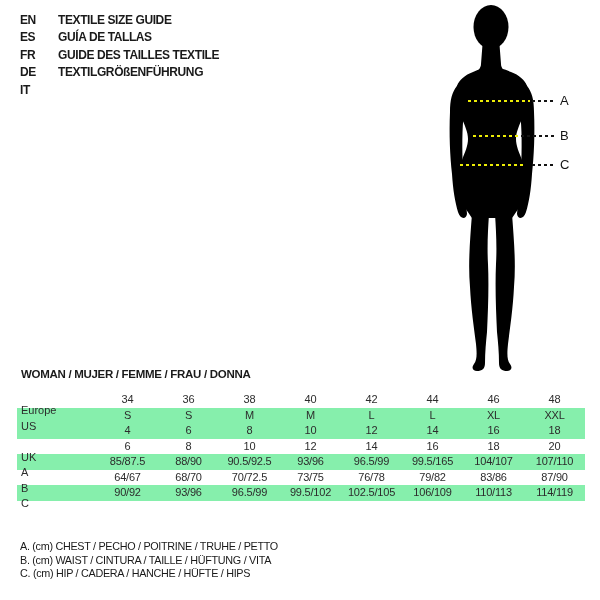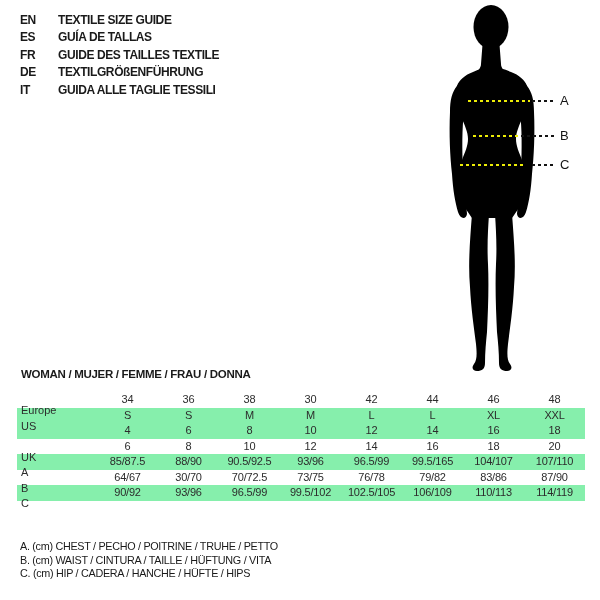--- a/index.html
+++ b/index.html
@@ -50,21 +50,20 @@
     <div class="lang-row">
       <span class="lang-code">FR</span>
       <span class="lang-title">GUIDE DES TAILLES TEXTILE</span>
     </div>
     <div class="lang-row">
       <span class="lang-code">DE</span>
       <span class="lang-title">TEXTILGRÖßENFÜHRUNG</span>
     </div>
     <div class="lang-row">
       <span class="lang-code">IT</span>
-      <span class="lang-title">GUIDA ALLE TAGLIE TESSILI</span>
     </div>
   </div>
 
   <div class="figure">
     <svg width="146" height="370" viewBox="0 0 146 370" xmlns="http://www.w3.org/2000/svg">
       <g fill="#000000">
 
         <ellipse cx="67" cy="25" rx="17.5" ry="22"></ellipse>
 
         <path d="M59,36 L75,36 L77,62 C77,66 80,69 85,72 L49,72 C54,69 57,66 57,62 Z"></path>
@@ -96,21 +95,21 @@
 
   <div class="gender">WOMAN / MUJER / FEMME / FRAU / DONNA</div>
 
   <div class="size-table">
 
     <div class="trow">
       <span class="lbl">Europe</span>
       <span class="c">34</span>
       <span class="c">36</span>
       <span class="c">38</span>
-      <span class="c">30</span>
+      <span class="c">40</span>
       <span class="c">42</span>
       <span class="c">44</span>
       <span class="c">46</span>
       <span class="c">48</span>
     </div>
 
     <div class="trow shade">
       <span class="lbl">US</span>
       <span class="c">S</span>
       <span class="c">S</span>
@@ -154,21 +153,21 @@
       <span class="c">93/96</span>
       <span class="c">96.5/99</span>
       <span class="c">99.5/165</span>
       <span class="c">104/107</span>
       <span class="c">107/110</span>
     </div>
 
     <div class="trow">
       <span class="lbl">B</span>
       <span class="c">64/67</span>
-      <span class="c">30/70</span>
+      <span class="c">68/70</span>
       <span class="c">70/72.5</span>
       <span class="c">73/75</span>
       <span class="c">76/78</span>
       <span class="c">79/82</span>
       <span class="c">83/86</span>
       <span class="c">87/90</span>
     </div>
 
     <div class="trow shade">
       <span class="lbl">C</span>

